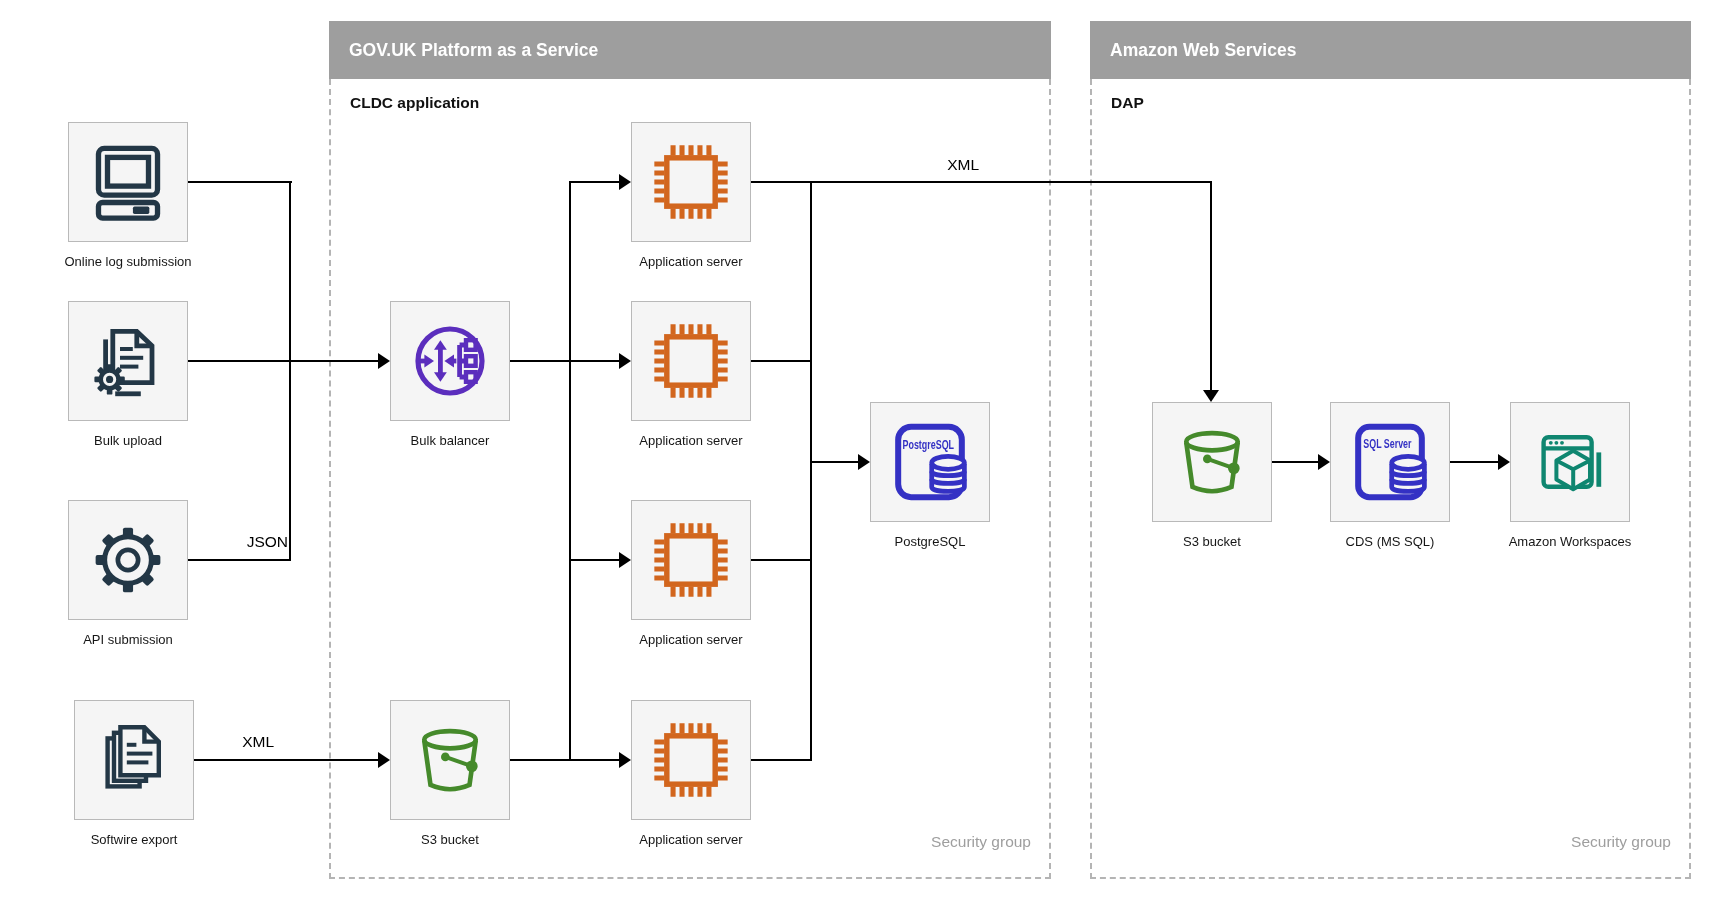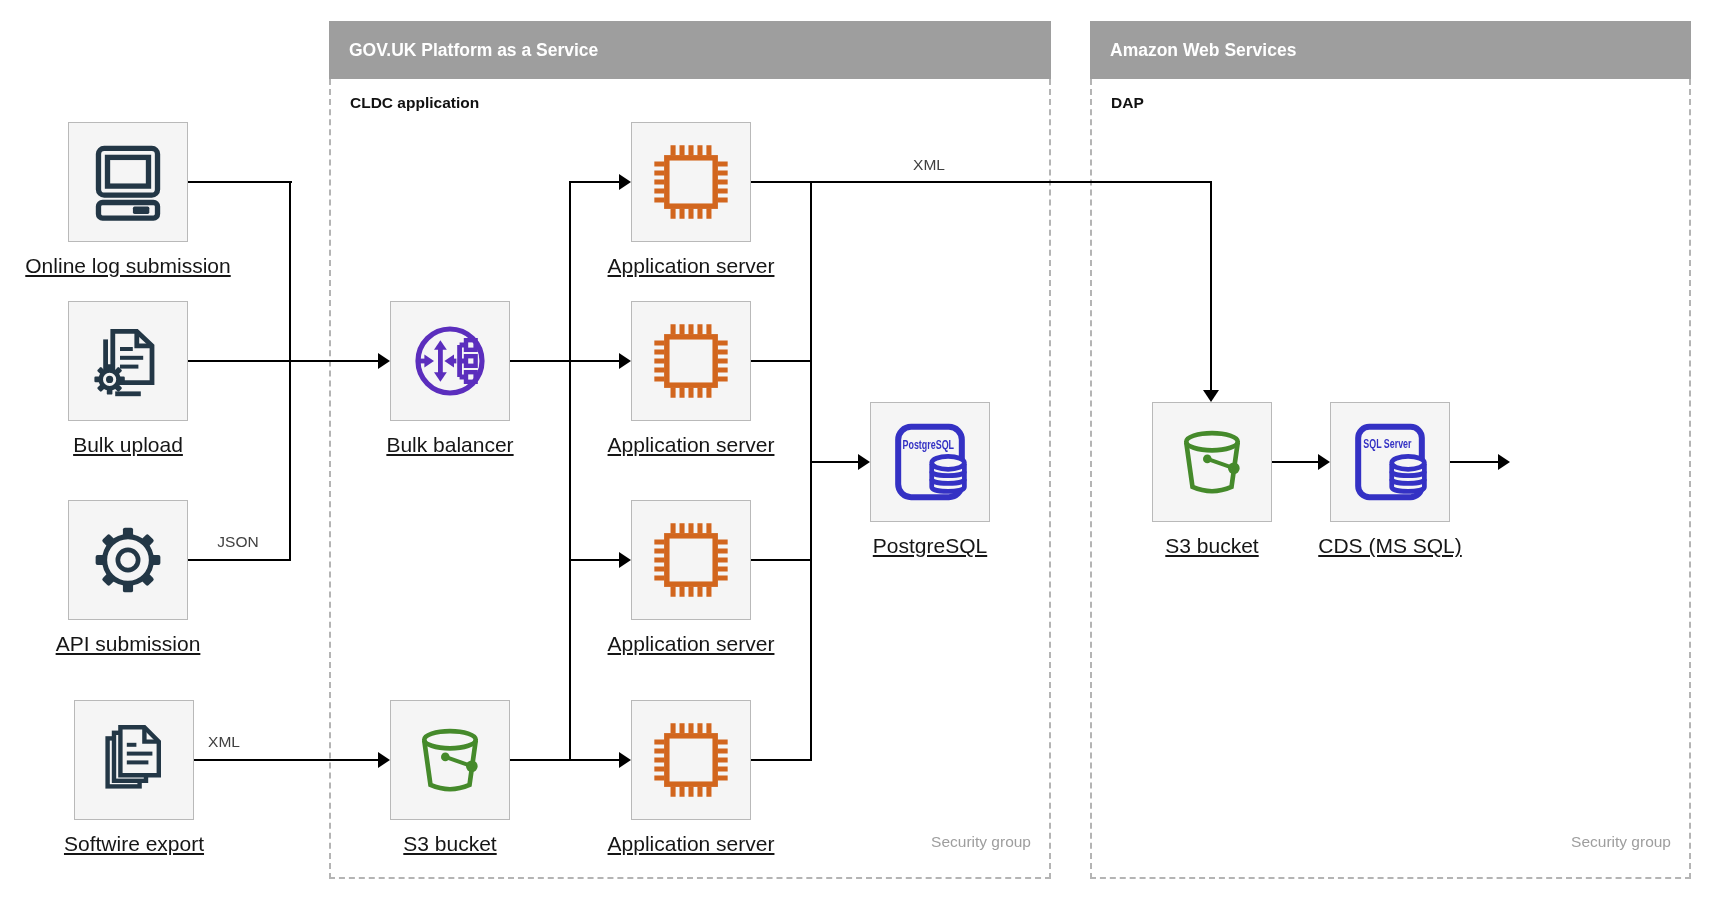--- a/index.html
+++ b/index.html
@@ -10,29 +10,29 @@
     font-weight:bold;font-size:17.5px;line-height:58px;padding-left:20px;box-sizing:border-box;}
   .zone{position:absolute;border:2px dashed var(--dashed_border,#b4b4b4);border-top:none;box-sizing:border-box;}
   .zone-sub{position:absolute;left:19px;top:15px;font-weight:bold;font-size:15.5px;color:#111;text-align:center;}
   .zone-footer{position:absolute;right:18px;bottom:26px;font-size:15.5px;color:var(--muted_text,#9e9e9e);}
 
   
   .node{position:absolute;margin:0;width:120px;}
   .nbox{width:120px;height:120px;box-sizing:border-box;background:var(--box_bg,#f5f5f5);
     border:1px solid var(--box_border,#b9b9b9);display:flex;align-items:center;justify-content:center;}
   .nlabel{position:absolute;top:132px;left:50%;transform:translateX(-50%);white-space:nowrap;
-    font-size:21px;color:var(--label_text,#161616);text-decoration:underline;}
+    font-size:13px;color:var(--label_text,#161616);}
 
   
   .edge{position:absolute;background:var(--line,#000);}
   .ah-r{position:absolute;width:0;height:0;border-top:8px solid transparent;border-bottom:8px solid transparent;
     border-left:12px solid var(--line,#000);}
   .ah-d{position:absolute;width:0;height:0;border-left:8px solid transparent;border-right:8px solid transparent;
     border-top:12px solid var(--line,#000);}
-  .elabel{position:absolute;width:100px;text-align:center;font-size:15.5px;color:#404040;}
+  .elabel{position:absolute;width:100px;text-align:right;font-size:15.5px;color:#000000;}
 
   
   svg .sN{stroke:var(--navy,#233746);fill:none}   svg .fN{fill:var(--navy,#233746)}
   svg .bgN{stroke:var(--navy,#233746);fill:var(--box_bg,#f5f5f5)}
   svg .sP{stroke:var(--purple,#5b2ebd);fill:none} svg .fP{fill:var(--purple,#5b2ebd)}
   svg .sO{stroke:var(--orange,#d2661e);fill:none}
   svg .sG{stroke:var(--green,#458a2b);fill:none}  svg .fG{fill:var(--green,#458a2b)}
   svg .sI{stroke:var(--indigo,#3431c4);fill:none} svg .fI{fill:var(--indigo,#3431c4)}
   svg .bgI{stroke:var(--indigo,#3431c4);fill:var(--box_bg,#f5f5f5)}
   svg .flI{fill:var(--box_bg,#f5f5f5)}
@@ -303,14 +303,29 @@
         <path class="flI" d="M52,52 H90 V79 C90,86 52,86 52,79 Z"></path>
         <path class="sI" stroke-width="5.5" d="M52,52 V79 C52,86 90,86 90,79 V52"></path>
         <ellipse class="bgI" stroke-width="5.5" cx="71" cy="51" rx="19" ry="7.5"></ellipse>
         <path class="sI" stroke-width="5.5" d="M52,61 C52,67.5 90,67.5 90,61"></path>
         <path class="sI" stroke-width="5.5" d="M52,70 C52,76.5 90,76.5 90,70"></path>
       </svg>
     </div>
     <figcaption class="nlabel">CDS (MS SQL)</figcaption>
   </figure>
 
+  <figure class="node" style="left:1510px;top:402px">
+    <div class="nbox">
+      <svg viewBox="0 0 100 100" width="80" height="80">
+        <rect class="sT" stroke-width="5.5" x="17" y="19" width="60" height="62" rx="6"></rect>
+        <path class="sT" stroke-width="5.5" d="M17,33 H77"></path>
+        <circle class="fT" cx="26" cy="26" r="2.4"></circle>
+        <circle class="fT" cx="33" cy="26" r="2.4"></circle>
+        <circle class="fT" cx="40" cy="26" r="2.4"></circle>
+        <path class="sT" stroke-width="6" d="M86,38 V81"></path>
+        <path class="bgT" stroke-width="5" stroke-linejoin="round" d="M54,36 L75,48 V72 L54,84 L33,72 V48 Z"></path>
+        <path class="sT" stroke-width="5" stroke-linejoin="round" d="M33,48 L54,59 L75,48 M54,59 V84"></path>
+      </svg>
+    </div>
+    <figcaption class="nlabel">Amazon Workspaces</figcaption>
+  </figure>
 
 </div>
 
 </body></html>

